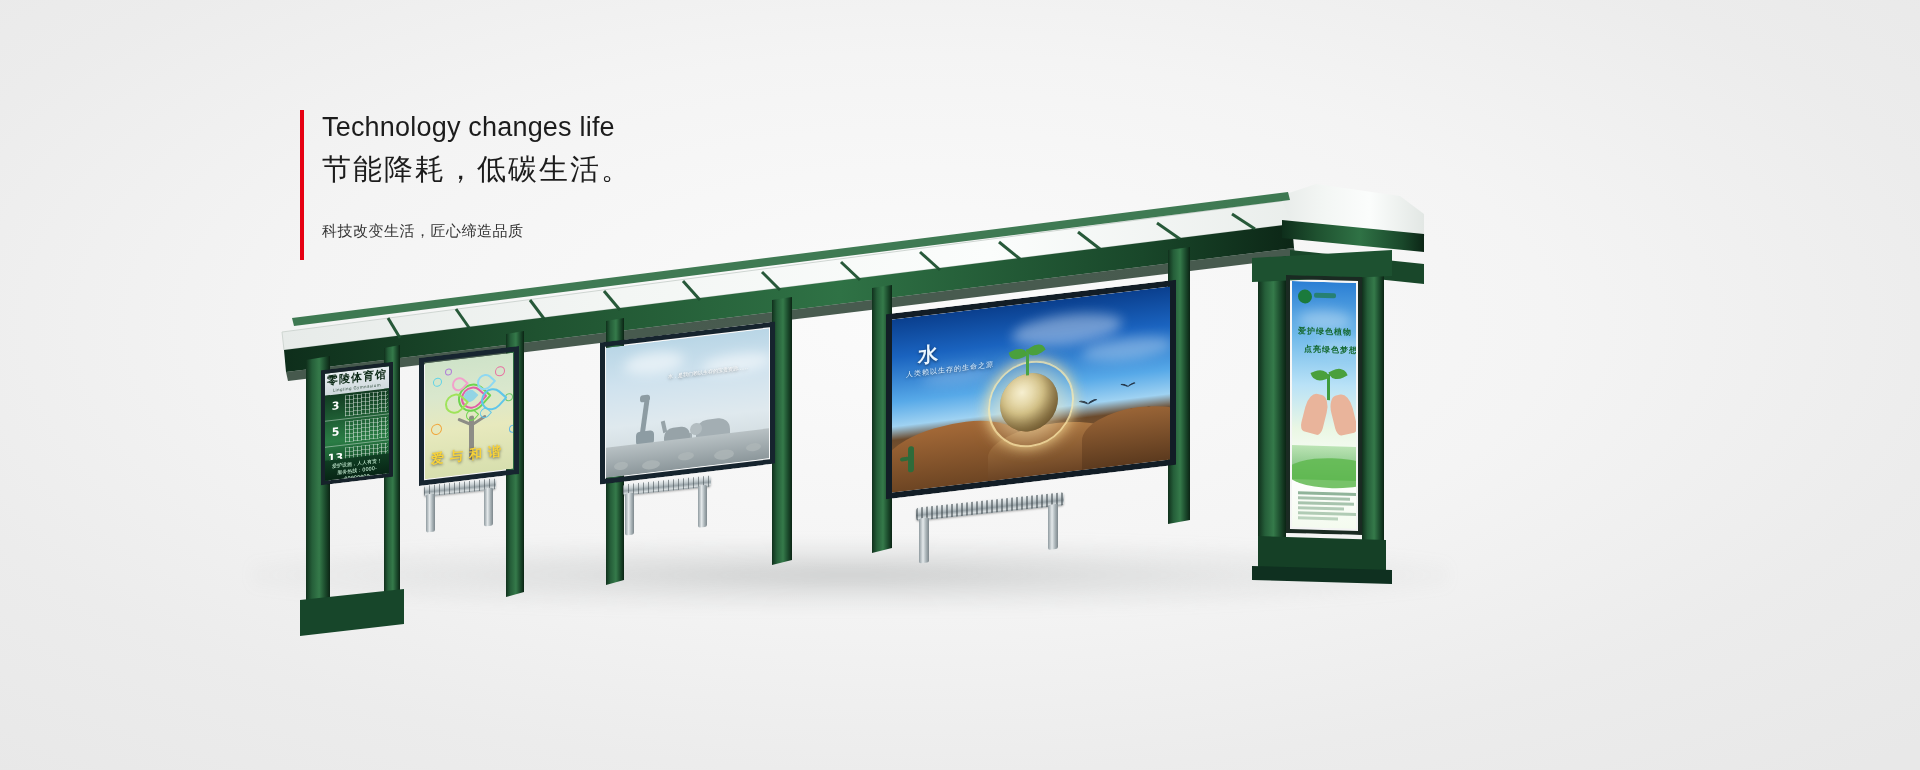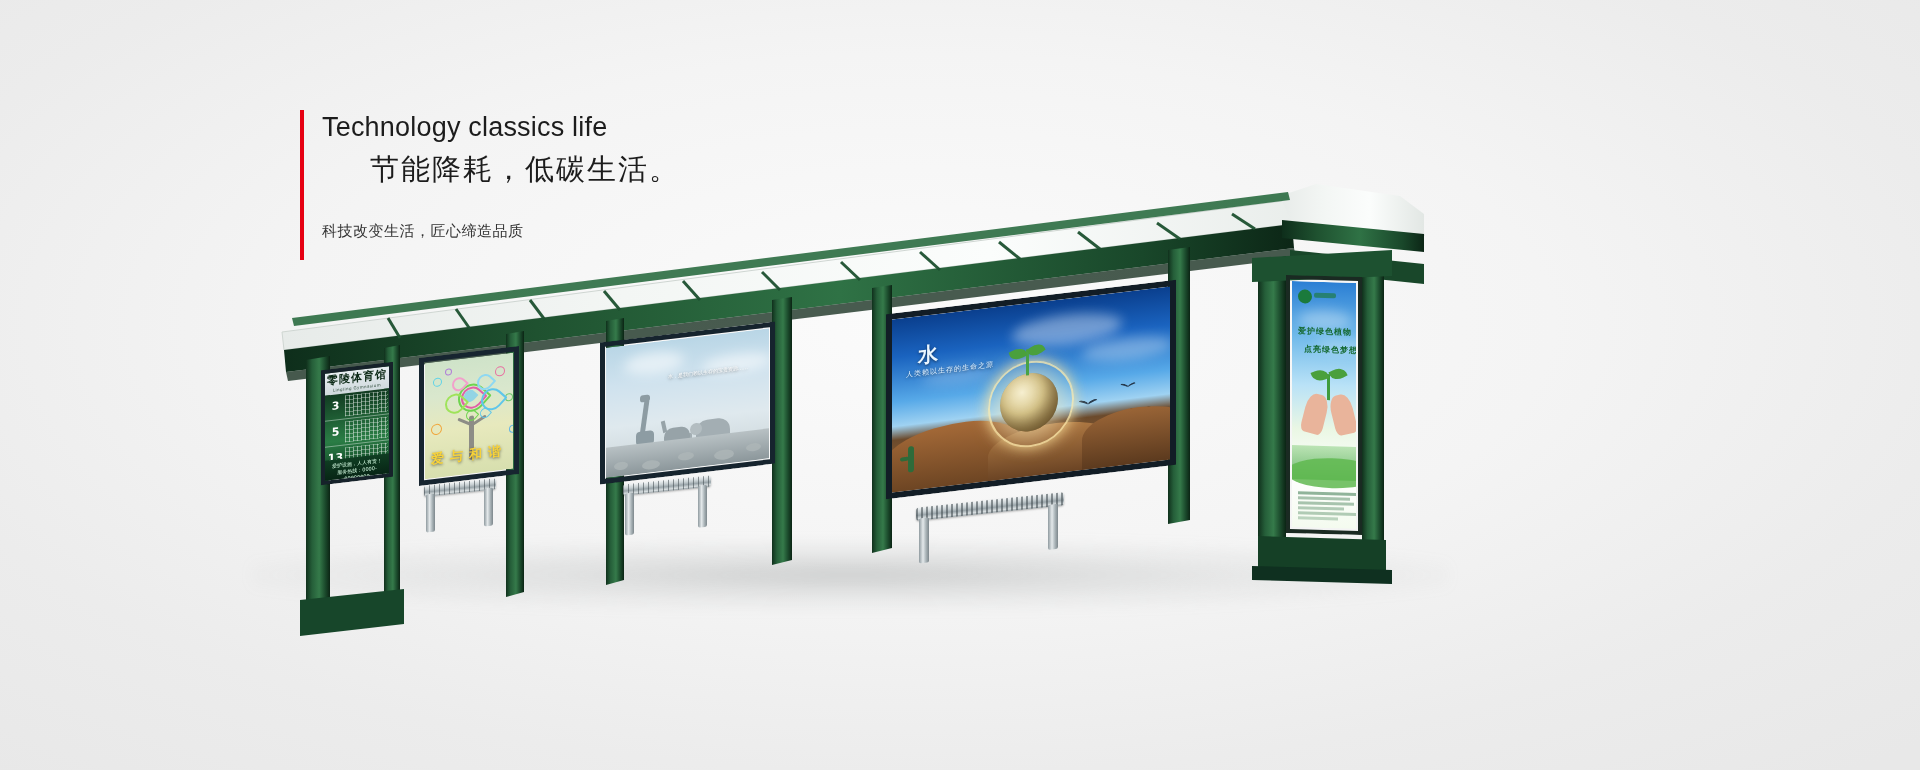--- a/index.html
+++ b/index.html
@@ -14,21 +14,21 @@
   }
 
   
   .headline{position:absolute;left:300px;top:110px;}
   .red-rule{position:absolute;left:0;top:0;width:4px;height:150px;background:#e60012;}
   .hl-txt{margin-left:22px;}
   .hl1{font-size:27px;font-weight:bold;letter-spacing:-0.2px;color:#1c1c1c;line-height:30px;white-space:nowrap;}
   .hl1 .accent{color:#e60012;}
   .hl2{font-size:27px;font-weight:normal;color:#1c1c1c;line-height:34px;letter-spacing:0.2px;white-space:nowrap;}
   .hl3{font-size:29px;color:#1c1c1c;line-height:50px;letter-spacing:2px;white-space:nowrap;
-       font-family:"DejaVu Sans","Liberation Sans",sans-serif;margin-left:48px;}
+       font-family:"DejaVu Sans","Liberation Sans",sans-serif;}
   .hl4{font-size:15px;color:#333;line-height:22px;letter-spacing:0.5px;margin-top:26px;white-space:nowrap;
        font-family:"DejaVu Sans","Liberation Sans",sans-serif;}
 
   
   #shelter{position:absolute;left:0;top:0;width:1920px;height:770px;}
 
   
   .ground-shadow{position:absolute;left:250px;top:540px;width:1200px;height:70px;
     background:radial-gradient(ellipse at 50% 50%, rgba(120,125,125,0.30) 0%, rgba(150,155,155,0.13) 45%, rgba(200,200,200,0) 78%);
     filter:blur(6px);}
@@ -102,21 +102,21 @@
   .tiny{font-size:3.5px;line-height:5px;color:#0b3f1d;font-family:"DejaVu Sans",sans-serif;}
 </style>
 </head>
 <body>
 
 <div id="stage">
 
   <div class="headline">
     <div class="red-rule"></div>
     <div class="hl-txt">
-      <div class="hl2">Technology classics life</div>
+      <div class="hl2">Technology changes life</div>
       <div class="hl3">节能降耗，低碳生活。</div>
       <div class="hl4">科技改变生活，匠心缔造品质</div>
     </div>
   </div>
 
   <div id="shelter">
 
     <div class="ground-shadow"></div>
 
     <svg width="1920" height="770" style="position:absolute;left:0;top:0;">

